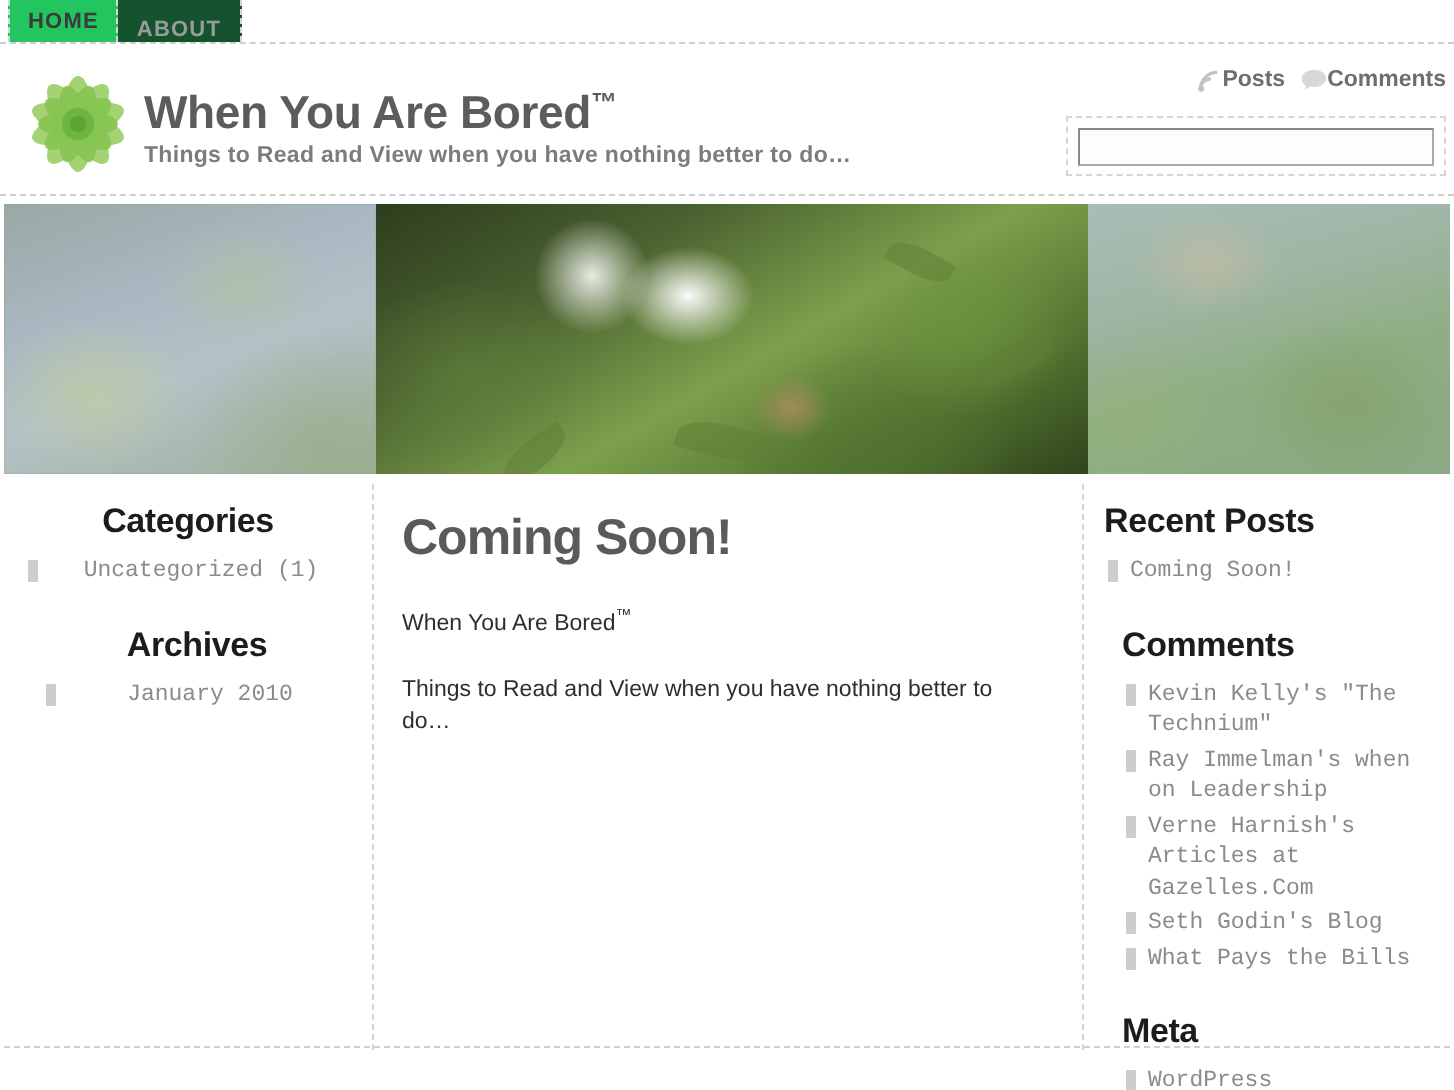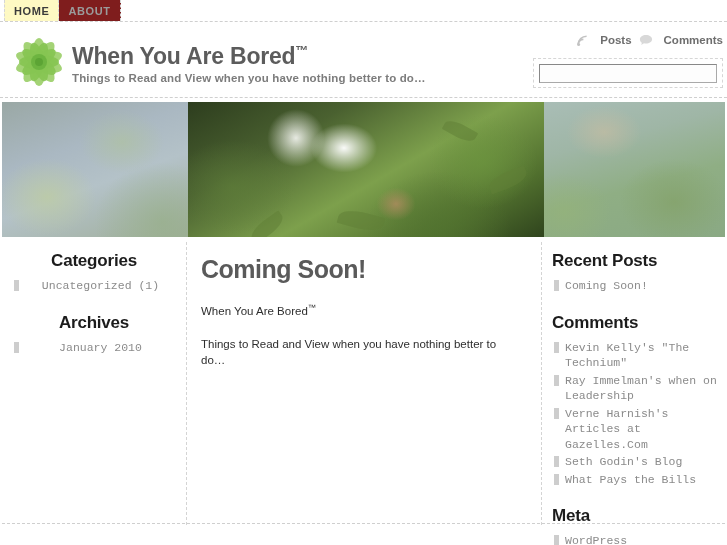--- a/index.html
+++ b/index.html
@@ -25,22 +25,22 @@
     align-items: center;
     padding: 0 9px;
     font-size: 11px;
     letter-spacing: 0.6px;
     font-weight: bold;
     border-left: 1px dashed #d6d6d6;
     border-right: 1px dashed #d6d6d6;
     cursor: pointer;
     white-space: nowrap;
   }
-  .navtab.active { background: #fef9c3; color: #3b3b3b; }
-  .navtab.inactive { color: #9b9b9b; background: #7f1d1d; border-left: none; }
+  .navtab.active { background: #22c55e; color: #3b3b3b; }
+  .navtab.inactive { color: #9b9b9b; background: #14532d; border-left: none; align-items: flex-end; }
 
   
   #header {
     position: relative;
     height: 76px;
     border-bottom: 1px dashed #cfcfcf;
     display: flex;
     align-items: flex-start;
     padding: 10px 0 0 0;
   }
@@ -62,21 +62,21 @@
   }
   #header-right {
     position: absolute; right: 4px; top: 8px;
     width: 190px;
   }
   #feed-links {
     display: flex; justify-content: flex-end; align-items: center;
     gap: 7px; font-size: 11.5px; color: #6e6e6e; font-weight: bold;
     height: 20px;
   }
-  .feed-link { display: flex; align-items: center; gap: 11px; cursor: pointer; }
+  .feed-link { display: flex; align-items: center; gap: 0; cursor: pointer; }
   .feed-link span { color: #6e6e6e; }
   #searchbox-wrap {
     margin-top: 8px;
     border: 1px dashed #d6d6d6;
     padding: 4px 5px;
   }
   #search-input {
     width: 100%; height: 19px;
     border: 1px solid #a9a9a9;
     border-top-color: #888;
@@ -136,21 +136,21 @@
   }
   #col-left  { width: 186px; padding: 7px 10px 0 12px; text-align: center; }
   #col-main  { width: 356px; padding: 7px 18px 0 14px;
                border-left: 1px dashed #d4d4d4; border-right: 1px dashed #d4d4d4; }
   #col-right { width: 185px; padding: 7px 8px 0 10px; }
 
   .widget-title {
     font-size: 17px; font-weight: bold; color: #1c1c1c;
     margin: 2px 0 6px 0; letter-spacing: -0.2px;
   }
-  .widget + .widget { margin-top: 18px; }
+  .widget + .widget { margin-top: 18px; margin-left: 9px; }
   ul.widget-list { list-style: none; margin: 0; padding: 0; font-family: Liberation Mono, monospace; }
   ul.widget-list li {
     font-size: 11.5px;
     color: #8b8b8b;
     line-height: 15.5px;
     padding: 1px 0 1px 13px;
     position: relative;
     cursor: pointer;
   }
   ul.widget-list li::before {

